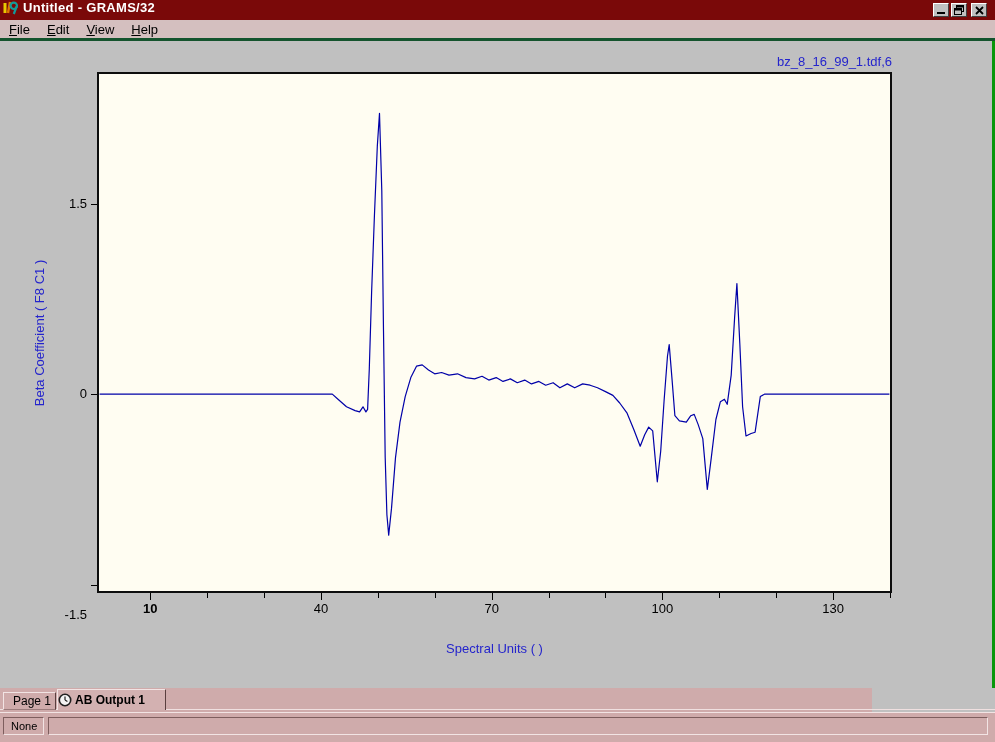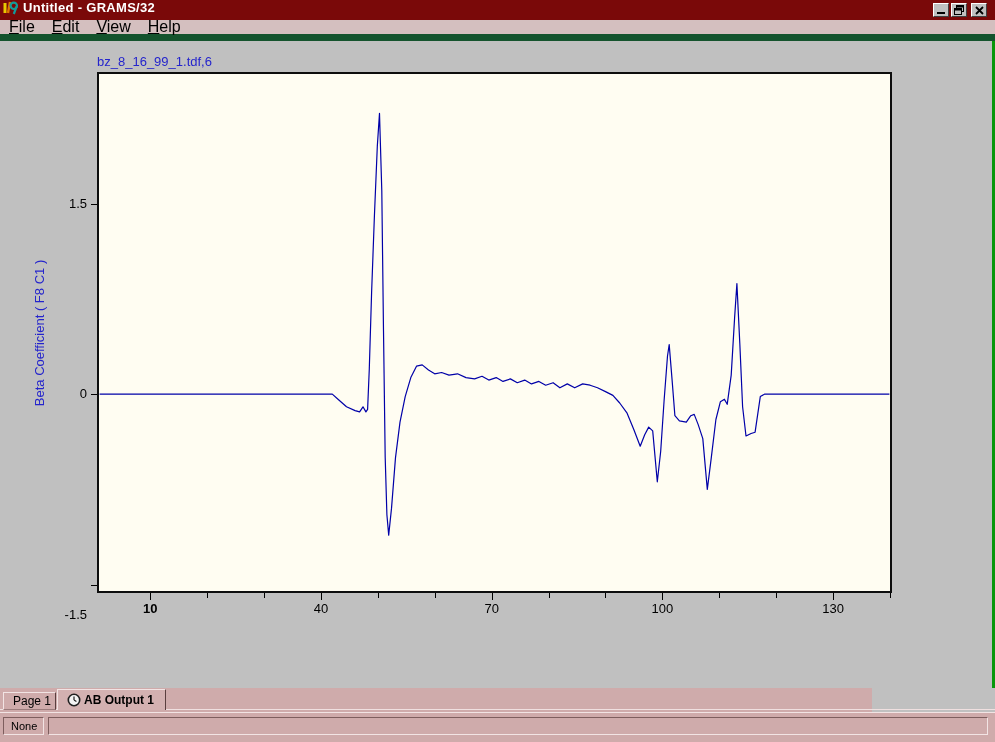--- a/index.html
+++ b/index.html
@@ -14,30 +14,30 @@
   .win-btns { position:absolute; right:8px; top:3px; display:flex; }
   .wbtn { width:16px; height:14px; background:#c0c0c0; margin-left:2px;
           border-top:1px solid #ffffff; border-left:1px solid #ffffff;
           border-right:1px solid #404040; border-bottom:1px solid #404040;
           display:flex; align-items:center; justify-content:center; position:relative; }
   .wbtn.close { margin-left:4px; }
   .min-glyph { position:absolute; left:3px; bottom:2px; width:8px; height:2px; background:#000; }
 
   
   .menubar { position:absolute; left:0; top:20px; width:995px; height:21px;
-             background:#d4bfbf; border-bottom:7px solid #14532d;
-             display:flex; align-items:center; font-size:16px; color:#000; }
+             background:#d4bfbf; border-bottom:3px solid #14532d;
+             display:flex; align-items:center; font-size:13px; color:#000; }
   .menu-item { padding:2px 8px; margin-left:1px; cursor:default; }
   .menu-item .u { text-decoration:underline; }
 
   
   .client { position:absolute; left:0; top:41px; width:992px; height:647px; background:#c0c0c0; }
   .desktop-strip { position:absolute; left:992px; top:41px; width:3px; height:647px; background:#0a970a; }
 
-  .chart-title { position:absolute; left:97px; top:13px; width:795px; text-align:left;
+  .chart-title { position:absolute; left:97px; top:13px; width:795px; text-align:right;
                  color:#2424cc; font-size:13px; }
   .plot-box { position:absolute; left:97px; top:31px; width:795px; height:521px;
               background:#fffdf2; border:2px solid #0d0d0d; }
   .plot-box svg { display:block; width:791px; height:517px; }
 
   .xlabel { position:absolute; left:97px; top:600px; width:795px; text-align:center;
             color:#2424cc; font-size:13px; }
   .ylabel { position:absolute; left:39px; top:292px; white-space:nowrap; color:#2424cc;
             font-size:13px; transform:translate(-50%,-50%) rotate(-90deg); }
 
@@ -50,21 +50,21 @@
                  font-size:13px; color:#000; transform:translateY(-55%); }
 
   
   .tabbar { position:absolute; left:0; top:688px; width:872px; height:24px; background:#cfabab; }
   .tabbar .baseline { position:absolute; left:0; top:21px; width:995px; height:1px; background:#f0e0e0; }
   .tab { position:absolute; display:flex; align-items:center; font-size:12px; color:#000;
          background:#cfabab; border-top:1px solid #f2e4e4; border-left:1px solid #f2e4e4;
          border-right:1px solid #5a3f3f; }
   .tab.inactive { left:3px; top:4px; width:53px; height:18px; padding-left:9px;
                   border-bottom:1px solid #9c7c7c; }
-  .tab.active { left:57px; top:1px; width:109px; height:21px; padding-left:9px;
+  .tab.active { left:57px; top:1px; width:109px; height:21px; padding-left:0;
                 font-weight:bold; background:#d3b1b1; }
   .tab .clock { width:14px; height:14px; margin-right:3px; flex:0 0 auto; }
 
   
   .statusbar { position:absolute; left:0; top:712px; width:995px; height:30px;
                background:#cfabab; border-top:1px solid #f2e4e4;text-align:center; }
   .spanel { position:absolute; top:4px; height:18px; background:#cfabab;
             border-top:1px solid #7e5e5e; border-left:1px solid #7e5e5e;
             border-bottom:1px solid #f2e4e4; border-right:1px solid #f2e4e4;
             font-size:11px; color:#000; display:flex; align-items:center; }
@@ -137,20 +137,21 @@
       <div class="tickx minor" style="left: 719.281px;"></div>
       <div class="tickx minor" style="left: 776.187px;"></div>
       <div class="tickx minor" style="left: 890px;"></div>
       <div class="ticky" style="top: 162.568px;"></div>
       <div class="ticky-label" style="top: 162.568px;">1.5</div>
       <div class="ticky" style="top: 353.108px;"></div>
       <div class="ticky-label" style="top: 353.108px;">0</div>
       <div class="ticky" style="top: 543.649px;"></div>
       <div class="ticky-label" style="top: 574px;">-1.5</div>
     </div>
+  <div class="xlabel">Spectral Units ( )</div>
 </div>
 <div class="desktop-strip"></div>
 
 <div class="tabbar">
   <div class="baseline"></div>
   <div class="tab inactive">
     <span>Page 1</span>
   </div>
   <div class="tab active">
     <svg class="clock" viewBox="0 0 14 14">

